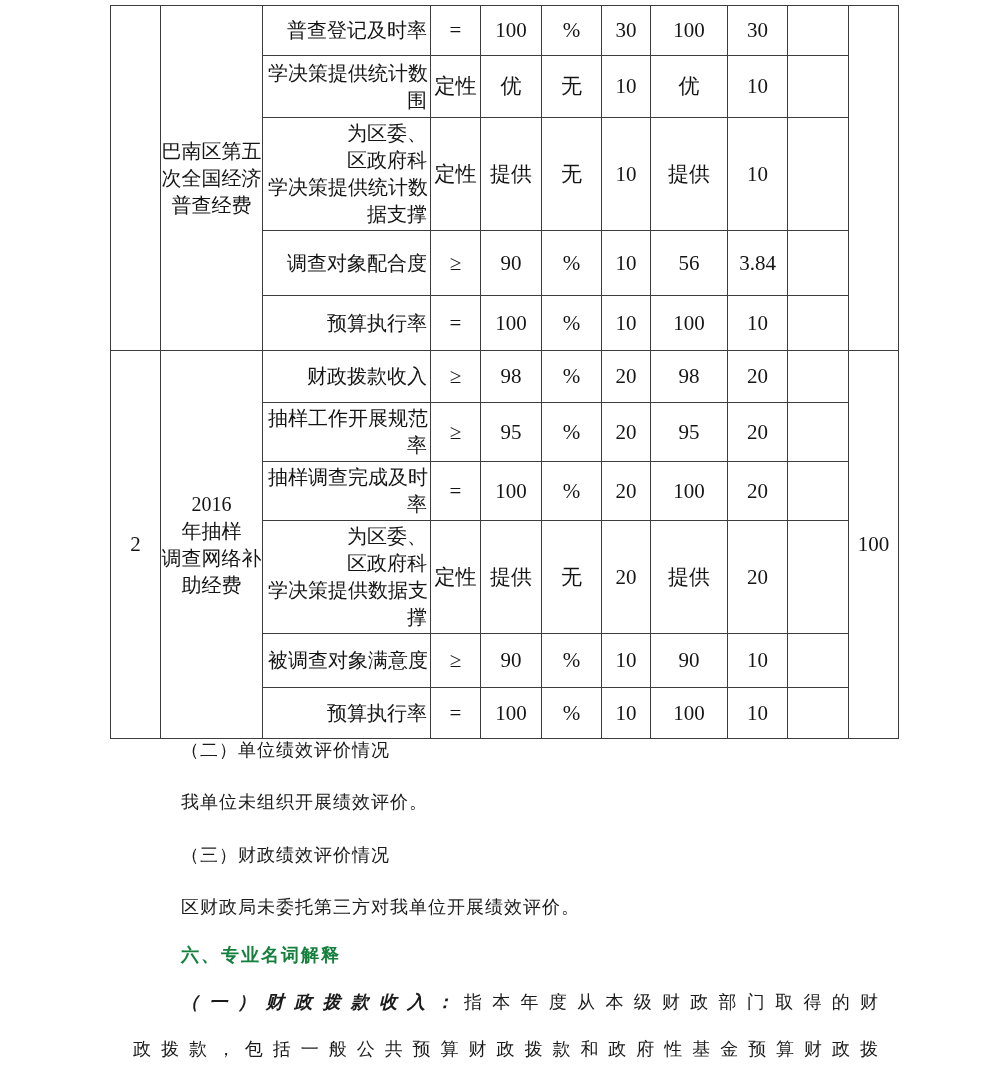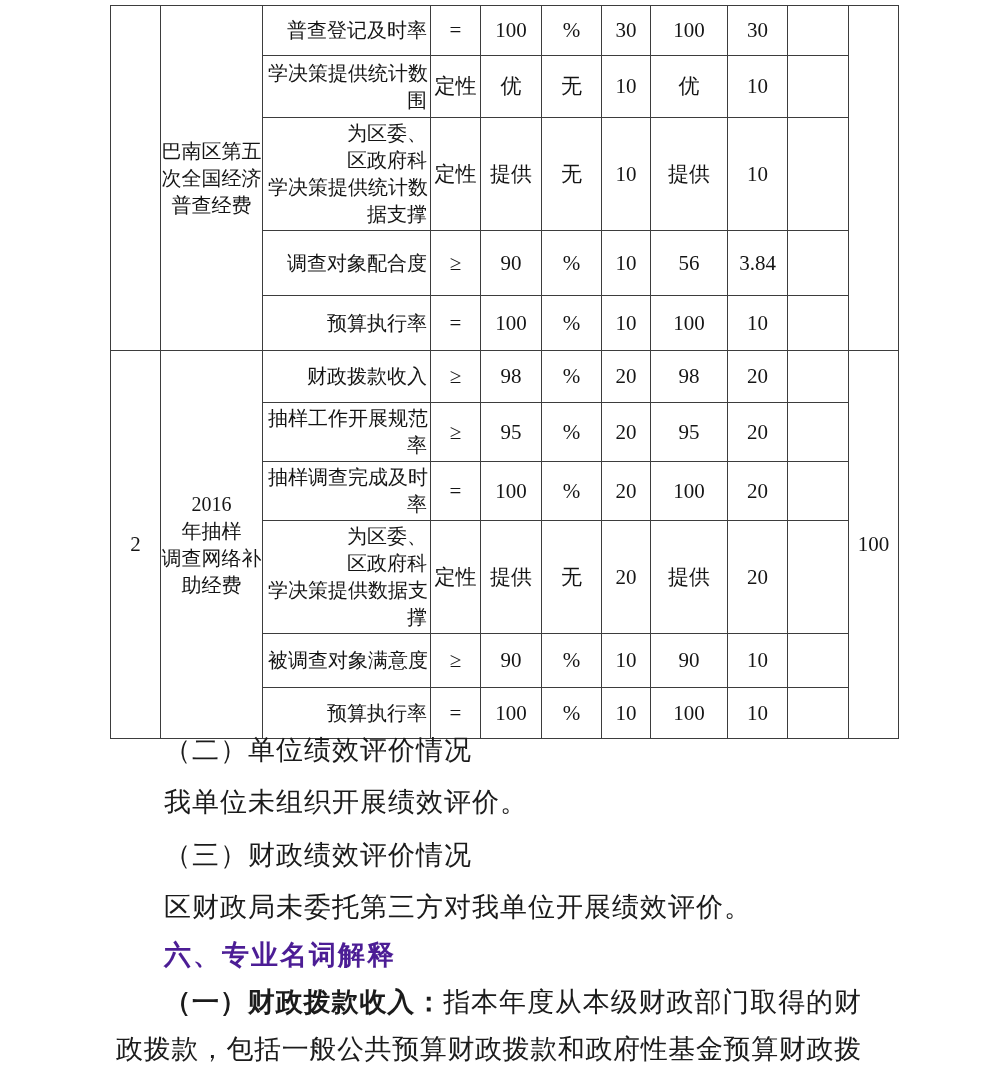--- a/index.html
+++ b/index.html
@@ -24,31 +24,31 @@
   }
   .doc-table td.ind{
     text-align:right;padding:2px 3px 2px 5px;letter-spacing:0;
   }
   .doc-table td.num{
     font-size:21px;letter-spacing:0;
   }
   .doc-table td.proj{letter-spacing:0;padding:1px 0;}
   
   .line{
-    position:absolute;left:116px;width:745px;box-sizing:border-box;
-    font-size:27px;line-height:36px;letter-spacing:1px;
+    position:absolute;left:133px;width:745px;box-sizing:border-box;
+    font-size:18px;line-height:36px;letter-spacing:1px;
     white-space:pre-line;word-break:keep-all;color:#1b1b1b;
   }
   .indent{padding-left:48px;}
   .just{text-align:justify;text-align-last:justify;letter-spacing:0;}
   .hei{
     font-family:Liberation Sans, sans-serif;
-    font-weight:bold;letter-spacing:2px;color:#4c1d95;
-  }
-  .lead-bold{font-weight:bold;}
+    font-weight:bold;letter-spacing:2px;color:#15803d;
+  }
+  .lead-bold{font-weight:bold;font-style:italic;}
 </style>
 </head>
 <body>
 
 <table class="doc-table">
   <colgroup>
     <col style="width:50px">
       <col style="width:102px">
       <col style="width:168px">
     <col style="width:50px">

